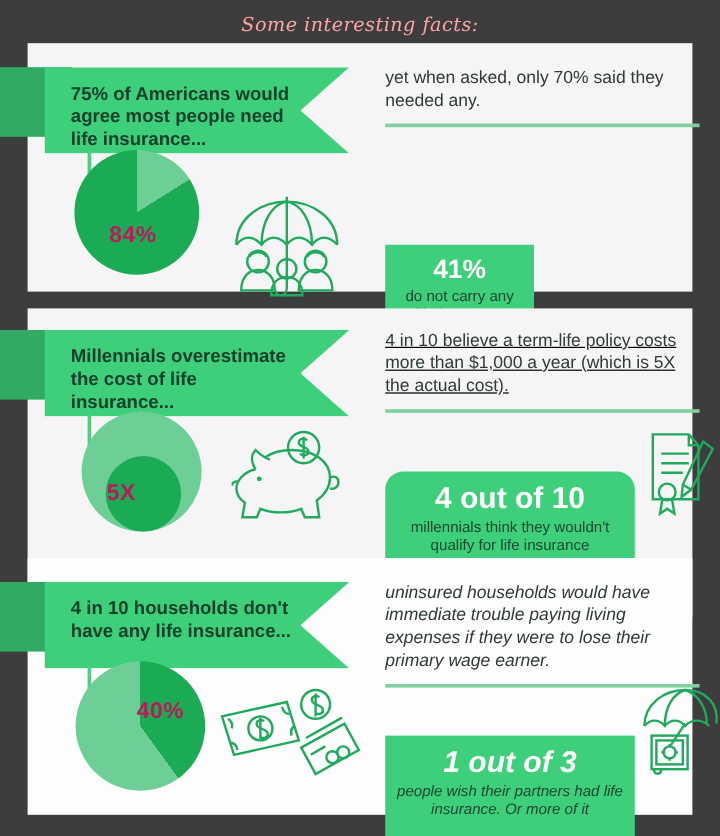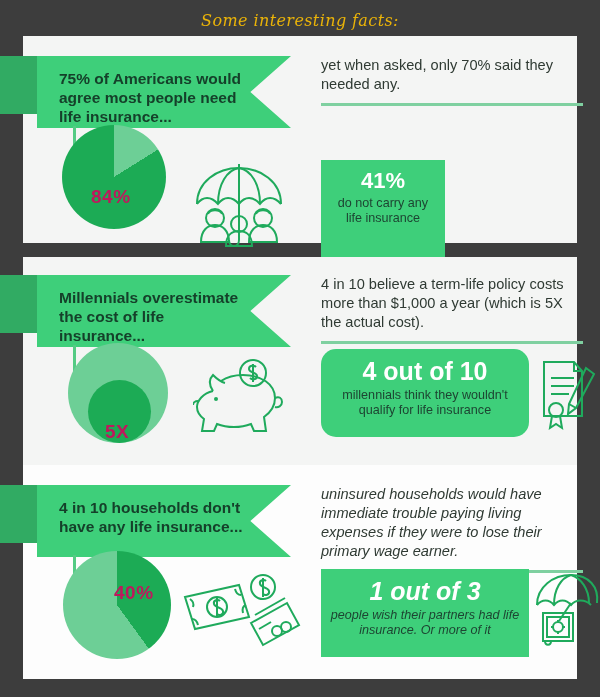--- a/index.html
+++ b/index.html
@@ -9,21 +9,21 @@
     font-family:"Liberation Sans", sans-serif;
     overflow:hidden;
     position:relative;
   }
   .page{position:relative;width:600px;height:697px;}
 
   
   .header{
     height:40px;
     display:flex;align-items:center;justify-content:center;
-    color:#eab308;
+    color:#fca5a5;
     font-family:"DejaVu Serif", serif;
     font-style:italic;
     font-size:16px;
     letter-spacing:.4px;
   }
 
   
   .card{
     position:absolute;
     left:23px;width:554px;
@@ -79,20 +79,21 @@
     margin-top:9px;width:100%;
   }
 
   
   .statbox{
     background:#3ecf7a;
     box-sizing:border-box;
     text-align:center;
     color:#183d2b;
     padding:9px 8px;
+    margin-top:44px;
   }
   .statbox .big{
     display:block;
     color:#ffffff;
     font-weight:bold;
     line-height:1.05;
     margin-bottom:4px;
   }
   .statbox .sub{
     display:block;
@@ -182,33 +183,33 @@
       <span class="big">41%</span>
       <span class="sub">do not carry any life insurance</span>
     </div>
   </div>
 
   <div class="card" id="card2">
     <div class="tab"></div>
 
     <div class="banner">Millennials overestimate the cost of life insurance...</div>
 
-    <div class="rightcol" style="top:18px;">
+    <div class="rightcol" style="top:18px;text-decoration:underline;">
       <div class="rtext">4 in 10 believe a term-life policy costs more than $1,000 a year (which is 5X the actual cost).</div>
       <div class="rule"></div>
     </div>
 
     <div class="connector" style="left:50px;top:88px;width:44px;height:46px;">
       <div class="v" style="left:0;top:0;height:46px;"></div>
       <div class="h" style="left:0;top:43px;width:44px;"></div>
     </div>
 
     <div class="pie" style="left:45px;top:86px;width:100px;height:100px;background:#6dcf96;"></div>
     <div class="pie" style="left:65px;top:123px;width:63px;height:63px;background:#1cab55;"></div>
-    <div class="pielabel" style="left:82px;top:144px;margin-top:20px;">5X</div>
+    <div class="pielabel" style="left:66px;top:144px;">5X</div>
 
     <div class="icon" style="left:170px;top:100px;">
       <svg width="92" height="82" viewBox="0 0 92 82" fill="none" stroke="#1faa5c" stroke-width="2">
         <path d="M20 34 C10 36 4 44 4 50 C4 55 7 59 11 62 L9 74 L21 74 L24 67 C29 69 35 70 41 70 C47 70 53 69 58 67 L61 74 L73 74 L71 60 C78 55 82 48 82 41 C82 27 68 18 50 18 C42 18 34 20 28 24"></path>
         <path d="M20 34 C16 28 16 22 20 18 C24 22 28 25 32 26"></path>
         <circle cx="23" cy="42" r="2" fill="#1faa5c" stroke="none"></circle>
         <path d="M5 44 C2 44 0 46 0 48"></path>
         <path d="M82 41 C86 39 89 41 89 45 C89 49 85 51 82 50"></path>
         <circle cx="60" cy="16" r="13"></circle>
         <path d="M63 10 C61 8 56 8 56 12 C56 16 64 15 64 19 C64 23 59 23 57 21"></path>

